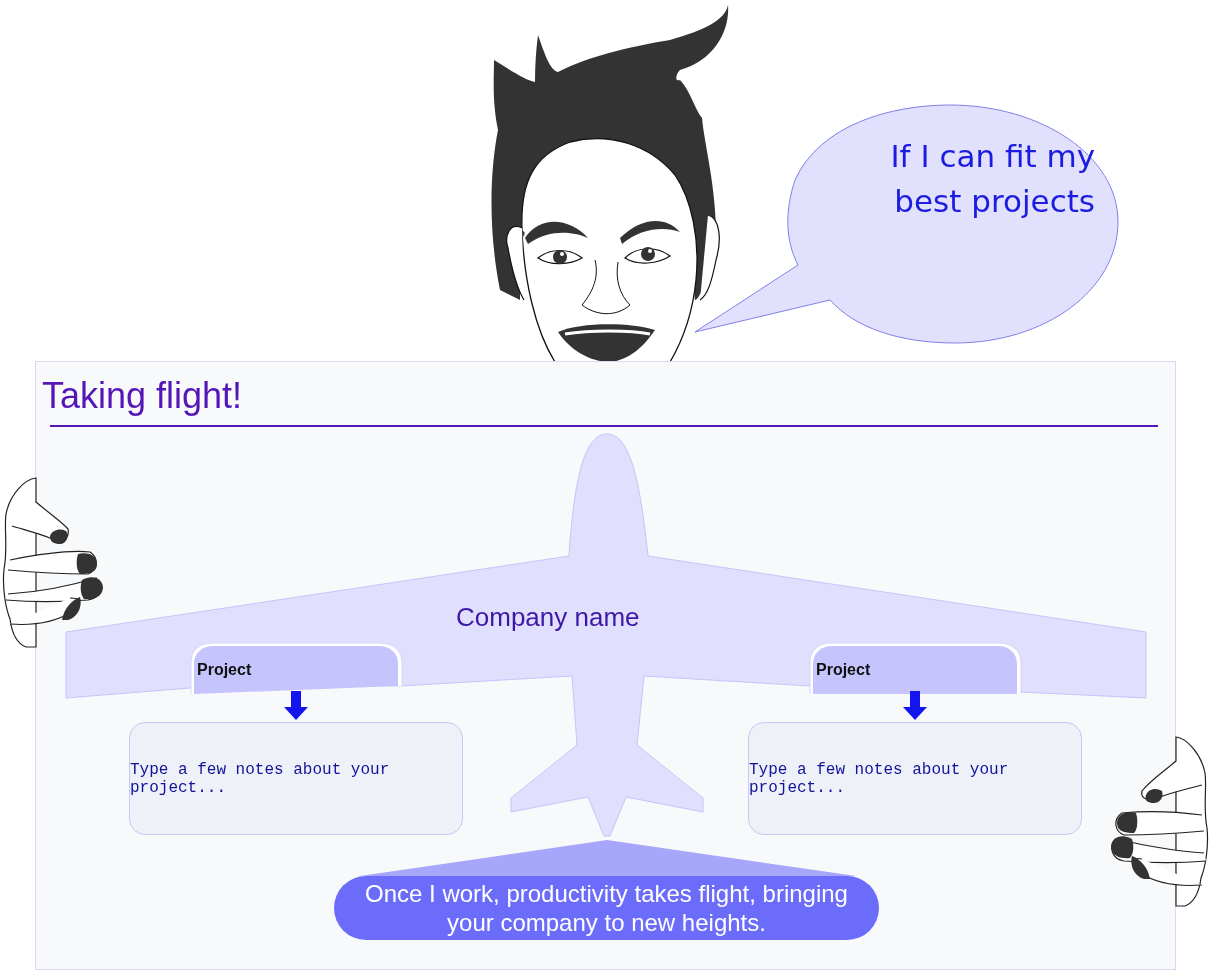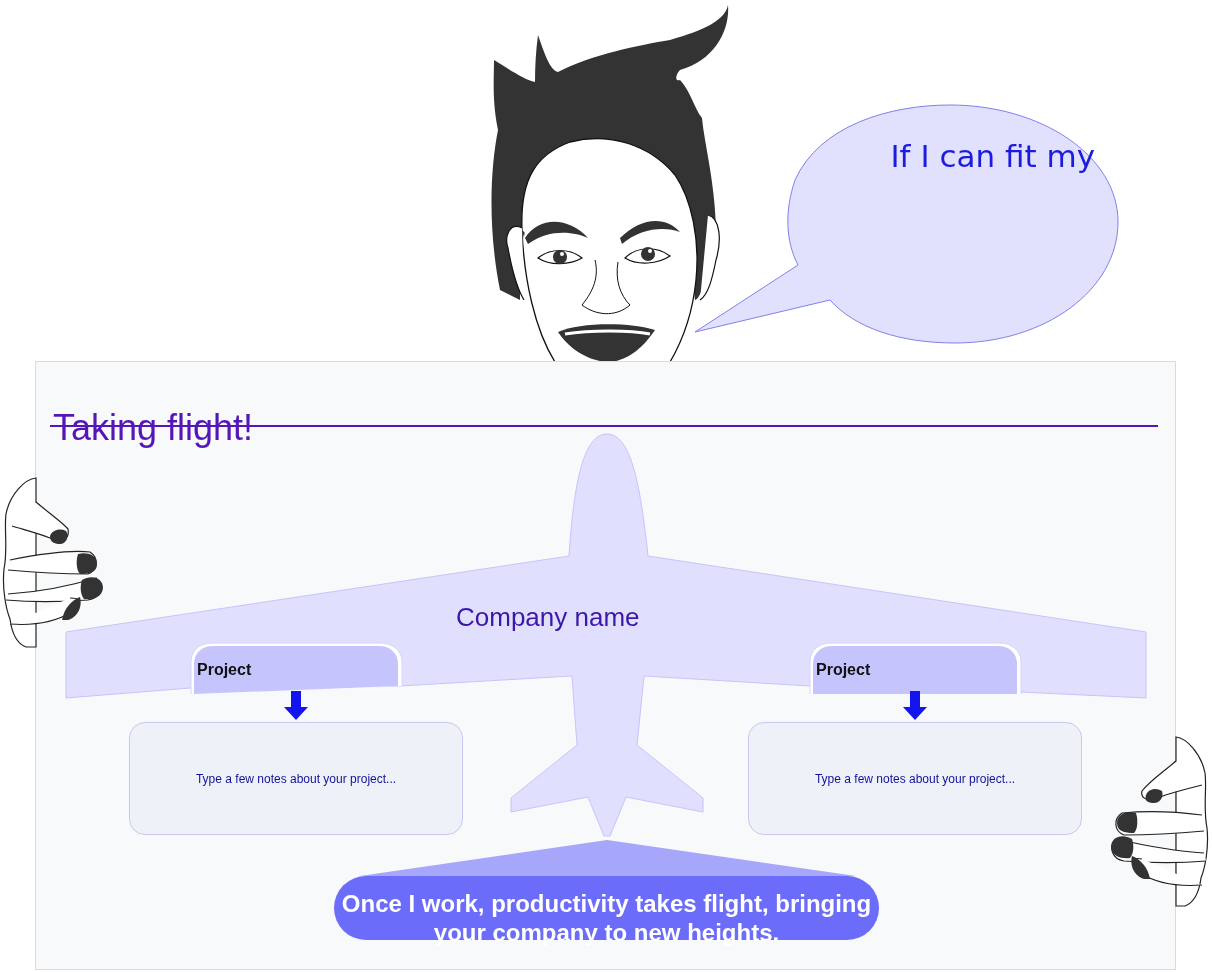--- a/index.html
+++ b/index.html
@@ -10,22 +10,22 @@
     }
     .abs { position: absolute; }
     svg { display: block; }
 
     
     .board {
       position: absolute; left: 35px; top: 361px; width: 1141px; height: 609px;
       background: #f8f9fb; border: 1px solid #dcd6f0; box-sizing: border-box;
     }
     .title {
-      position: absolute; left: 53px; top: 374px; font-size: 36px; color: #5516b8;
-      line-height: 44px; white-space: nowrap; margin-top: 32px;
+      position: absolute; left: 42px; top: 374px; font-size: 36px; color: #5516b8;
+      line-height: 44px; white-space: nowrap;
     }
     .title-rule {
       position: absolute; left: 50px; top: 425px; width: 1108px; height: 2px; background: #5516b8;
     }
 
     
     .bubble-text {
       position: absolute; left: 810px; top: 134px; width: 285px; text-align: right;
       font-family: "DejaVu Sans", sans-serif; font-size: 31px; line-height: 45px; color: #1c1ce0;
     }
@@ -37,27 +37,27 @@
 
     .tab-label {
       position: absolute; width: 200px; text-align: left; font-weight: bold; font-size: 16px;
       color: #111; line-height: 20px;
     }
 
     .note {
       position: absolute; width: 334px; height: 113px; box-sizing: border-box;
       background: #eef2f8; border: 1px solid #c8c8f2; border-radius: 16px;
       display: flex; align-items: center; justify-content: center;
-      font-size: 12px; color: #12129a;
+      font-size: 16px; color: #12129a; font-family: Liberation Mono, monospace;
     }
 
     .footer-pill {
       position: absolute; left: 334px; top: 876px; width: 545px; height: 64px;
       background: #6c6cfa; border-radius: 32px; color: #ffffff; text-align: center;
-      font-size: 24px; line-height: 29px; padding-top: 13px; box-sizing: border-box; font-weight: bold;
+      font-size: 24px; line-height: 29px; padding-top: 3px; box-sizing: border-box;
     }
   </style>
 </head>
 <body>
 
 <div class="abs" style="left:480px;top:0;width:260px;height:362px;">
   <svg width="260" height="362" viewBox="0 0 260 362">
 
     <path d="M20,290 C8,230 10,170 18,130 C12,100 14,80 14,60 C30,70 45,80 55,82 C55,65 56,50 58,35 C65,55 70,70 78,72 C110,55 160,45 190,40 C225,30 245,20 248,5 C250,30 235,60 200,70 C195,75 195,82 200,80 C210,90 215,110 222,118 C225,150 240,200 235,260 C225,280 220,300 215,300 C210,250 200,200 175,165 C150,135 110,135 85,150 C55,175 40,220 40,300 Z" fill="#333333"></path>
 
@@ -83,20 +83,21 @@
   </svg>
 </div>
 
 <div class="abs" style="left:690px;top:100px;width:430px;height:245px;">
   <svg width="430" height="245" viewBox="0 0 430 245">
     <path d="M108,165 C95,140 95,110 105,80 C130,25 200,5 260,5 C350,5 428,55 428,122 C428,190 355,243 265,243 C210,243 165,228 140,200 L5,232 L108,165 Z" fill="#e2e1fd" stroke="#8080e8" stroke-width="1"></path>
   </svg>
 </div>
 <div class="bubble-text">
   <div>If I can fit my</div>
+  <div>best projects</div>
 </div>
 
 <div class="board"></div>
 <div class="title">Taking flight!</div>
 <div class="title-rule"></div>
 
 <div class="abs" style="left:0;top:0;width:1212px;height:972px;pointer-events:none;">
   <svg width="1212" height="972" viewBox="0 0 1212 972">
 
     <path d="M607,840 L360,876 L856,876 Z" fill="#a6a6fb"></path>

